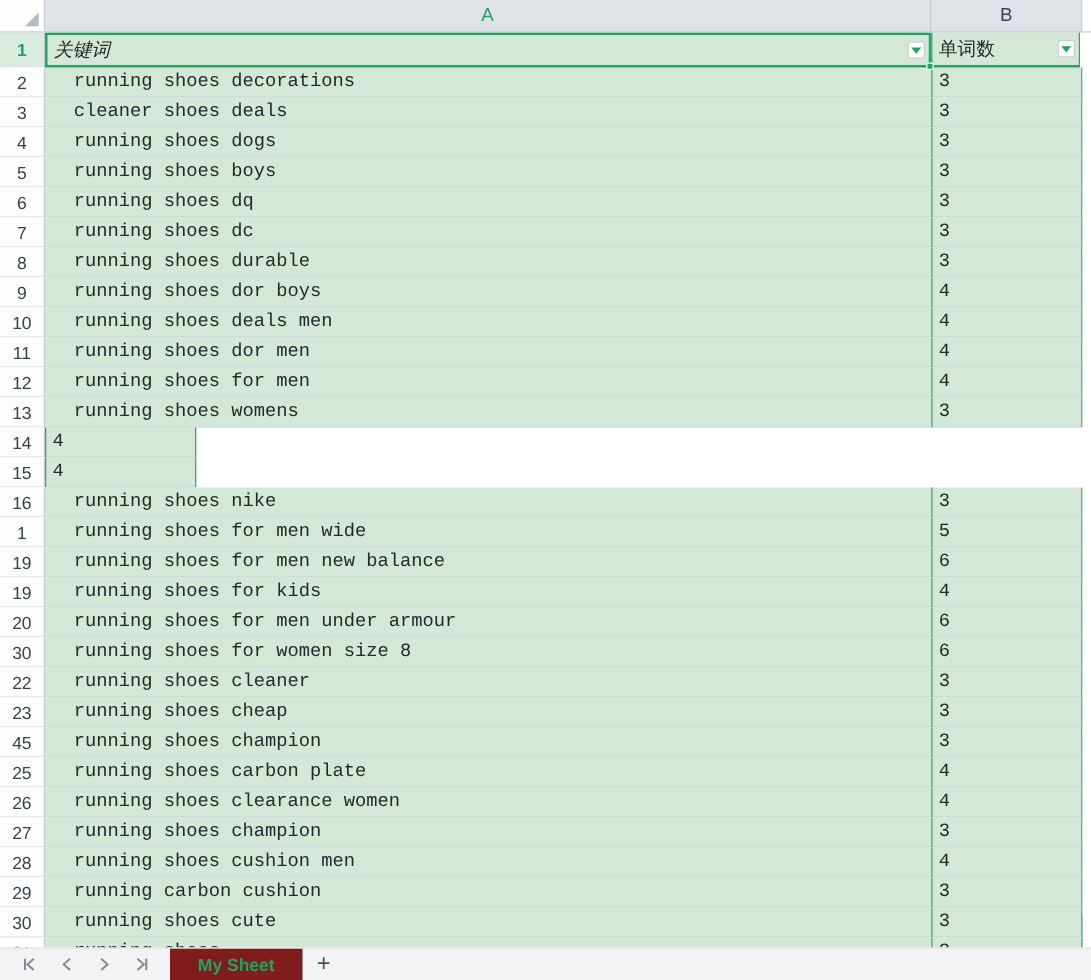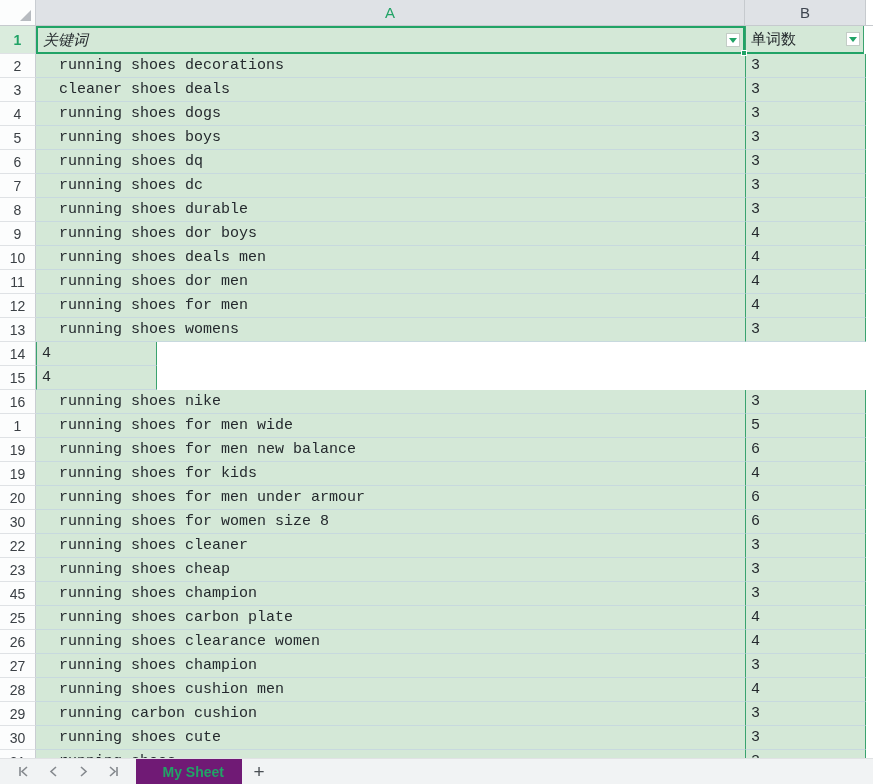--- a/index.html
+++ b/index.html
@@ -69,21 +69,21 @@
 
   
   .partial{height:8px;overflow:hidden;}
 
   
   .sheetbar{height:26px;flex:0 0 26px;background:var(--bar_bg);display:flex;align-items:stretch;
     border-top:1px solid #e0e2e4;}
   .navicons{display:flex;align-items:center;padding-left:8px;}
   .navbtn{width:30px;height:100%;display:flex;align-items:center;justify-content:center;cursor:pointer;}
   .navbtn svg{stroke:#85898e;stroke-width:1.6;fill:none;}
-  .tab{background:#701a75;display:flex;align-items:center;justify-content:flex-end;
+  .tab{background:#7f1d1d;display:flex;align-items:center;justify-content:center;
     min-width:106px;padding:0 18px;margin-left:8px;cursor:pointer;}
   .tab .label{color:var(--accent);font-weight:bold;font-size:14px;}
   .addsheet{width:34px;display:flex;align-items:center;justify-content:center;
     font-size:19px;color:#4a4f54;cursor:pointer;}
 
   
   .rightstrip{position:absolute;top:0;right:0;width:7px;bottom:26px;background:#fff;z-index:2;}
 </style>
 </head>
 <body>

